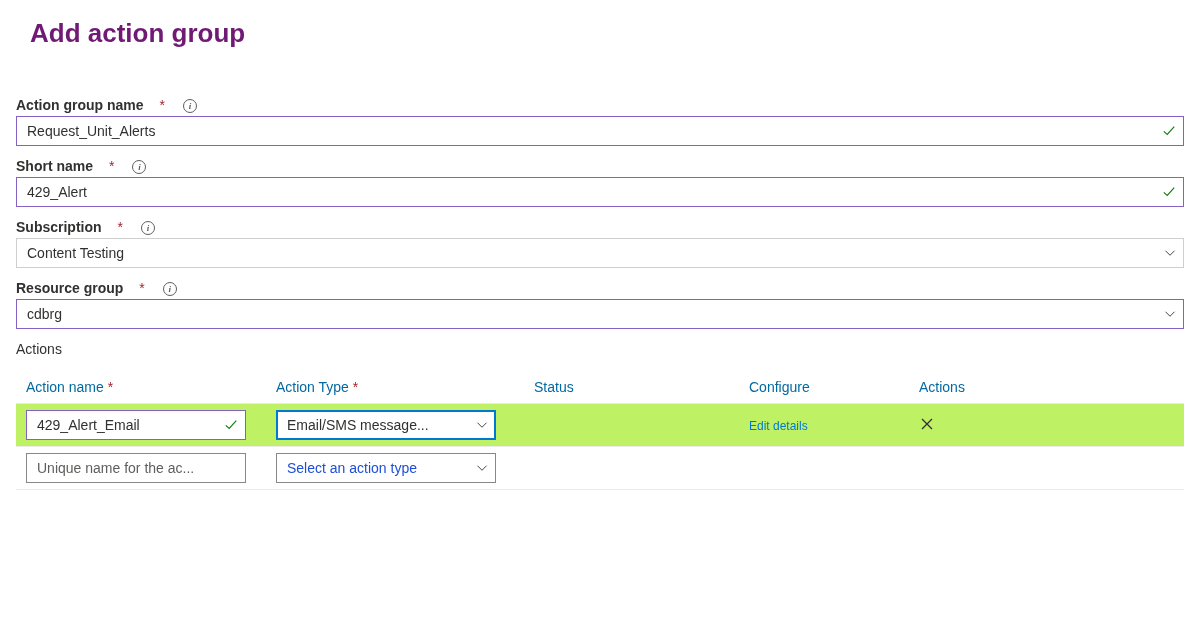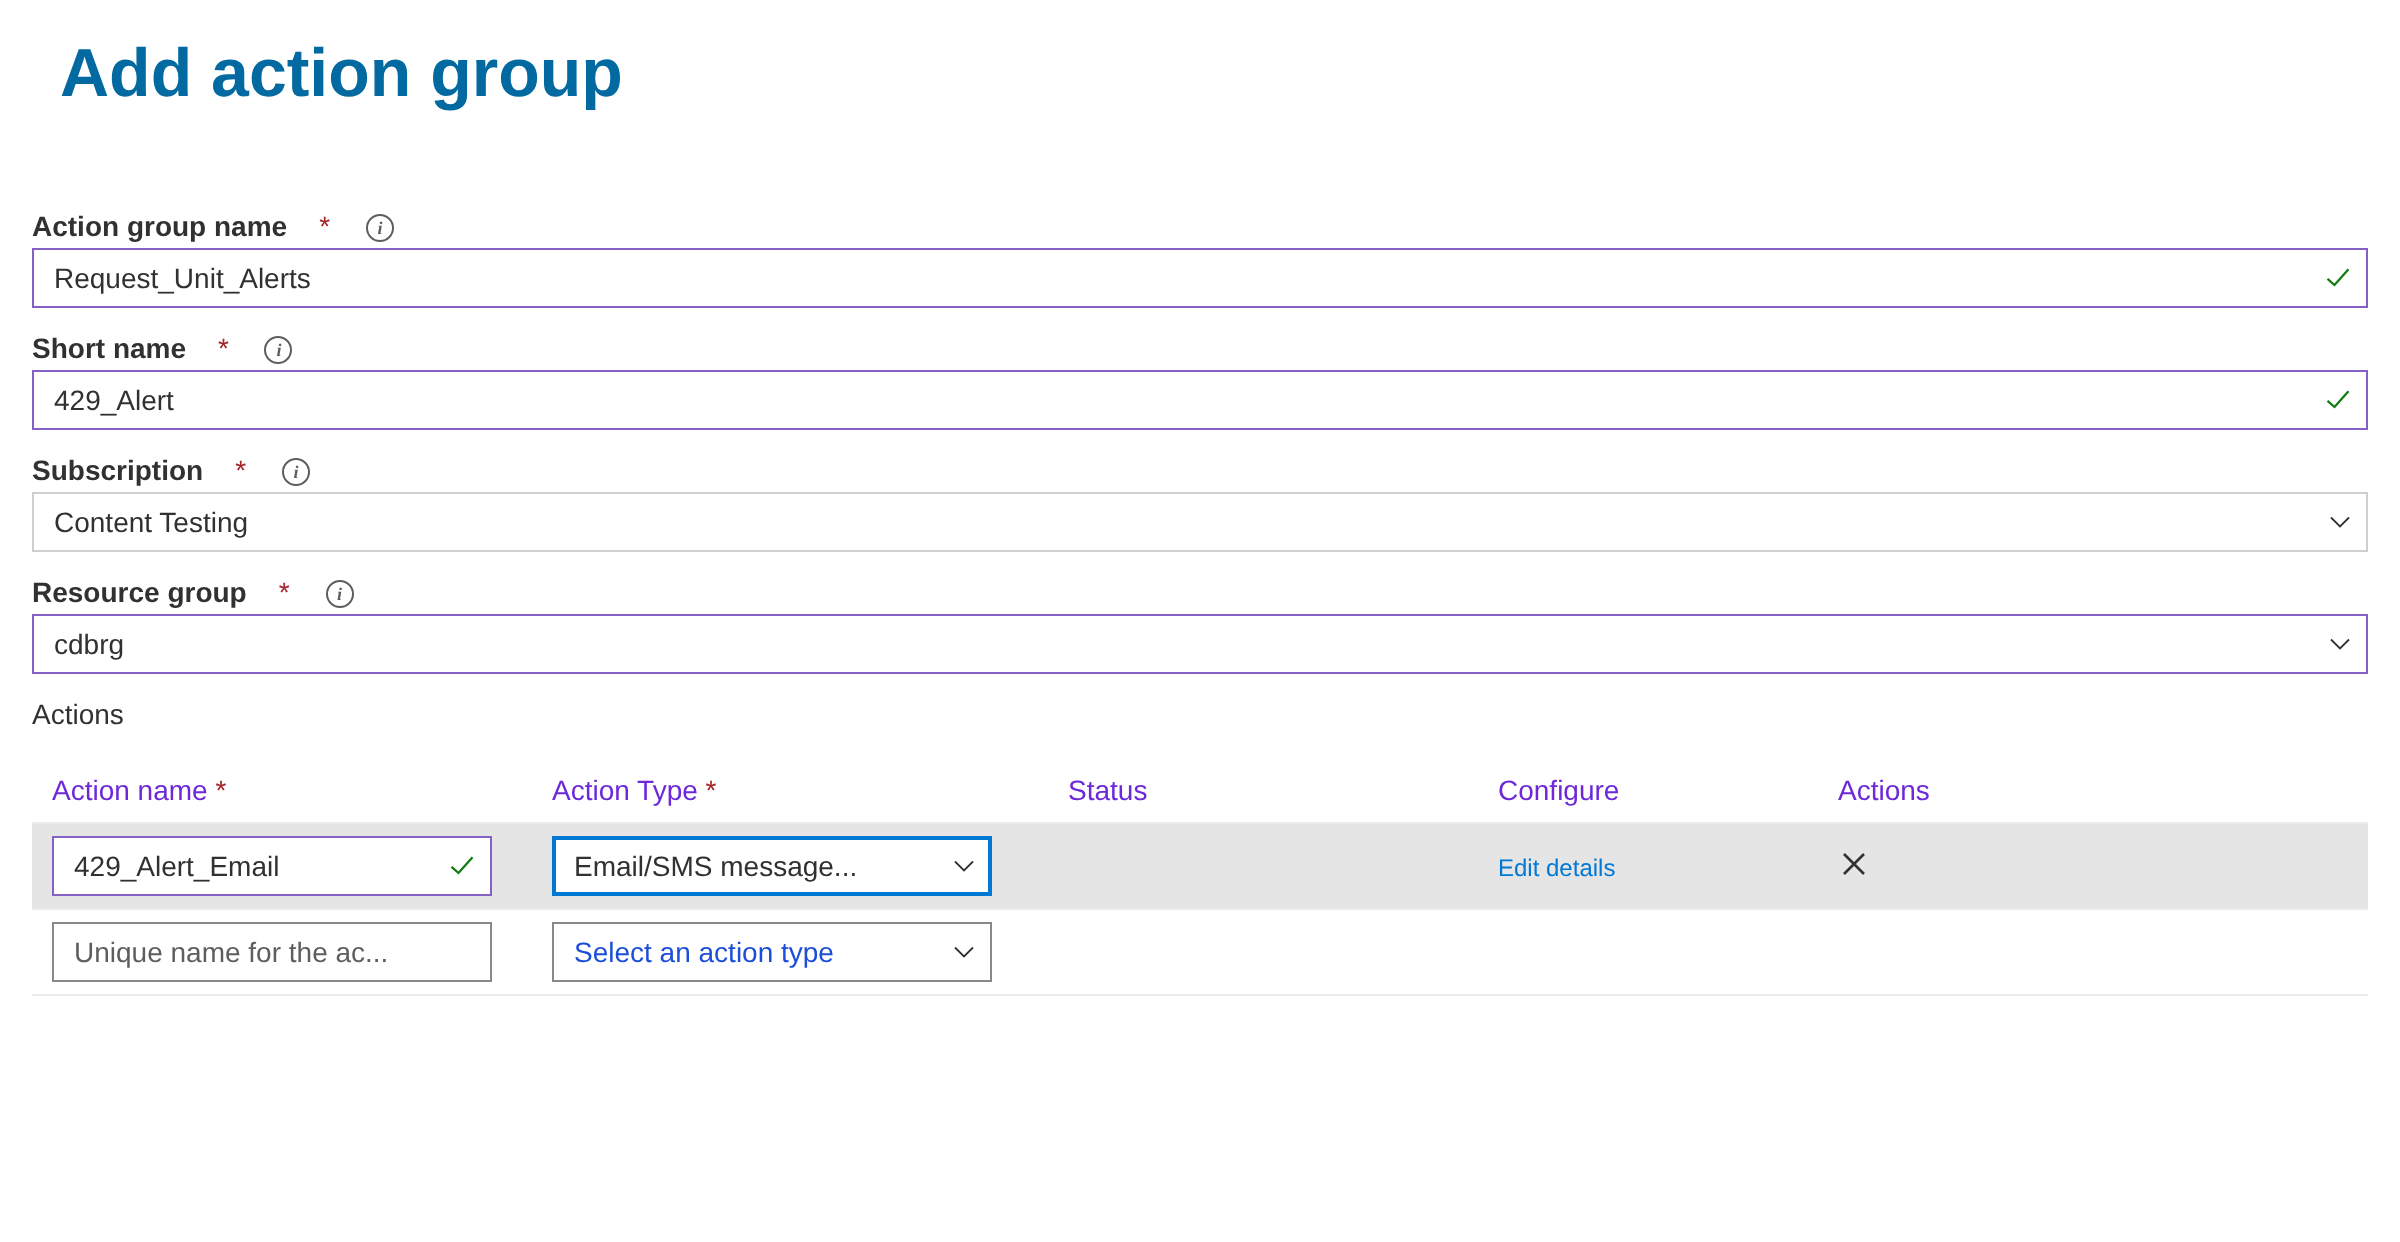--- a/index.html
+++ b/index.html
@@ -9,24 +9,24 @@
     font-family: "Segoe UI", -apple-system, BlinkMacSystemFont, sans-serif;
     font-size: 13px;
     color: #323130;
     background: #fff;
   }
   .page {
     padding: 18px 16px 20px 16px;
     width: 1200px;
   }
   .page-title {
-    font-size: 34px;
+    font-size: 26px;
     font-weight: 600;
     margin: 0 0 48px 14px;
-    color: #0369a1;
+    color: #701a75;
   }
   .field-block {
     margin-bottom: 12px;
   }
   .field-label-row {
     display: flex;
     align-items: flex-end;
     gap: 14px;
     margin-bottom: 3px;
     font-size: 14px;
@@ -85,28 +85,28 @@
 
   .actions-table {
     width: 100%;
     border-collapse: collapse;
   }
   .actions-table thead th {
     text-align: left;
     font-weight: 400;
     font-size: 14px;
     padding: 8px 10px;
-    color: #6d28d9;
+    color: #0369a1;
     border-bottom: 1px solid #edebe9;
   }
   .actions-table tbody td {
     padding: 6px 10px;
     vertical-align: middle;
   }
-  .actions-table tbody tr.filled { background: #e5e5e5; }
+  .actions-table tbody tr.filled { background: #bef264; }
   .actions-table tbody tr { border-bottom: 1px solid #edebe9; }
   .th-req::after { content: " *"; color: #a4262c; }
 
   .cell-input-wrap { position: relative; display: flex; align-items: center; width: 220px; }
   .cell-input {
     width: 100%;
     height: 30px;
     padding: 4px 28px 4px 10px;
     font-size: 14px;
     border: 1px solid #8a8886;

